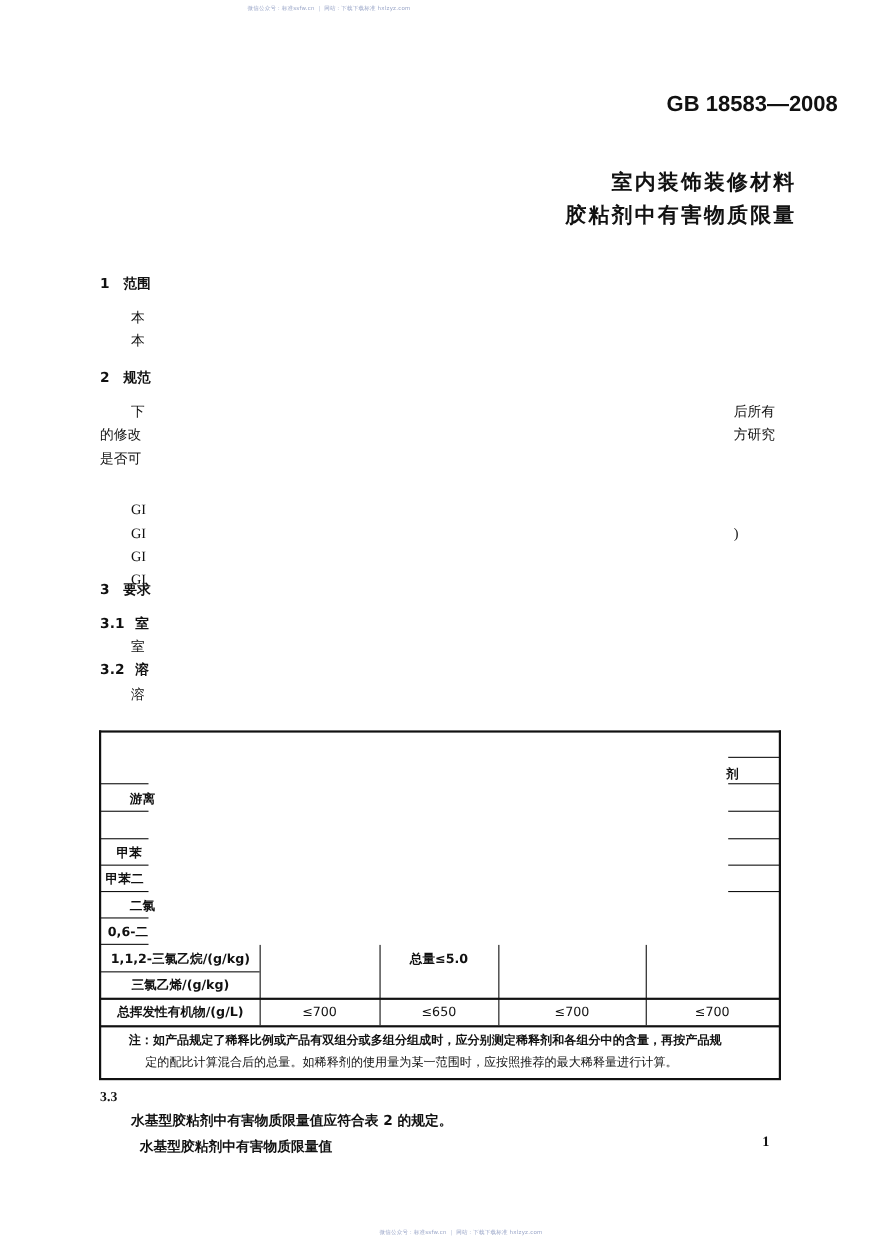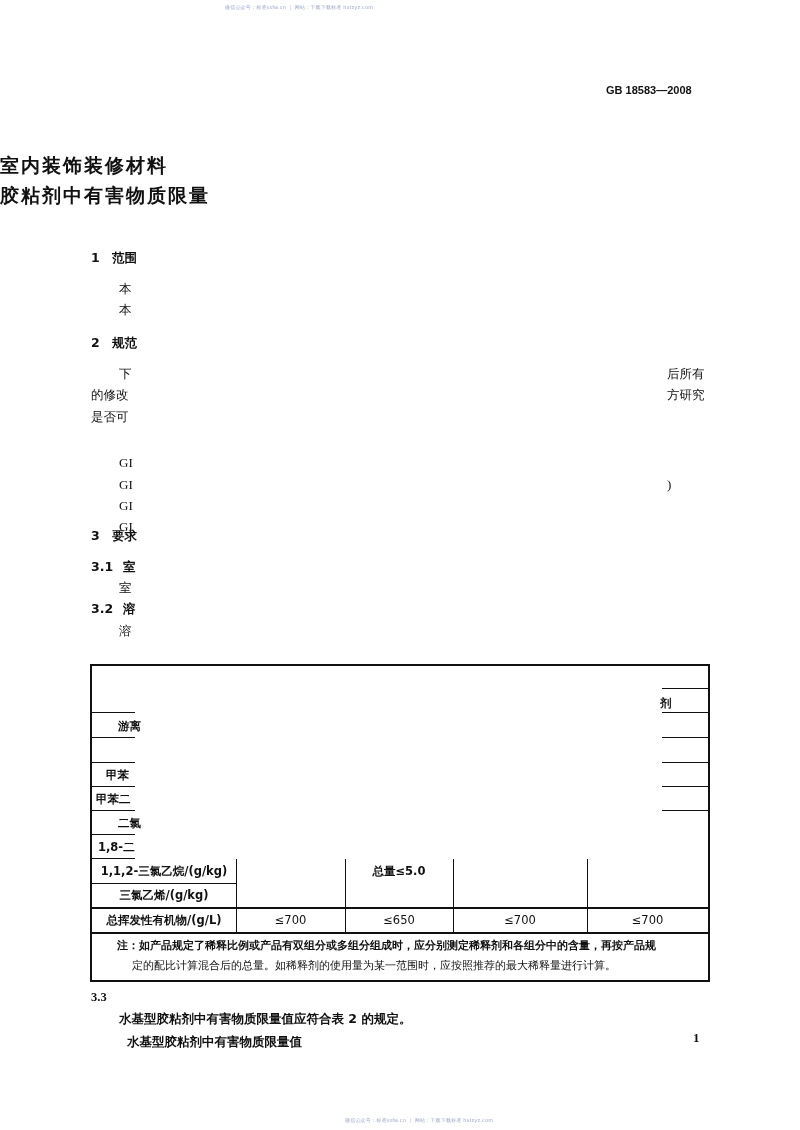--- a/index.html
+++ b/index.html
@@ -1,21 +1,21 @@
 <!DOCTYPE html>
 <html><head>
 <meta charset="utf-8">
 <style>
   html, body { margin:0; padding:0; background:#fff; }
   body { width:800px; height:1130px; position:relative; overflow:hidden;
          font-family: "DejaVu Sans", "Liberation Sans", sans-serif; color:#111; }
   .abs { position:absolute; white-space:nowrap; }
   .wm { color:#9aa6c8; font-size:5px; letter-spacing:0.2px; }
-  .std { font-family:"Liberation Sans", sans-serif; font-weight:bold; font-size:11px; }
-  .title { font-weight:bold; font-size:19px; letter-spacing:2px; left:0; width:724px; text-align:left; }
+  .std { font-family:"Liberation Sans", sans-serif; font-weight:bold; font-size:20px; }
+  .title { font-weight:bold; font-size:19px; letter-spacing:2px; left:0; width:724px; text-align:right; }
   .h { font-weight:bold; font-size:12.5px; }
   .p { font-size:12.5px; }
   .serif { font-family:"Liberation Serif", serif; font-size:13px;margin-top:24px; }
   .line { position:absolute; background:#111; }
   .cell { position:absolute; font-size:11.5px; font-weight:bold; text-align:center; }
 </style>
 </head>
 <body>
 
 <div class="abs wm" style="left:225px; top:4px;">微信公众号：标准ssfw.cn ｜ 网站：下载下载标准 hxlzyz.com</div>
@@ -81,21 +81,21 @@
   <div class="line" style="left:236px; top:859px; width:1px; height:73px;"></div>
   <div class="line" style="left:345px; top:859px; width:1px; height:73px;"></div>
   <div class="line" style="left:453px; top:859px; width:1px; height:73px;"></div>
   <div class="line" style="left:587px; top:859px; width:1px; height:73px;"></div>
 
   <div class="cell" style="left:660px; top:696px; width:30px; text-align:left;">剂</div>
   <div class="cell" style="left:118px; top:719px; text-align:left;">游离</div>
   <div class="cell" style="left:106px; top:768px; text-align:left;">甲苯</div>
   <div class="cell" style="left:96px; top:792px; text-align:right;">甲苯二</div>
   <div class="cell" style="left:118px; top:816px; text-align:left;">二氯</div>
-  <div class="cell" style="left:98px; top:840px; text-align:left;">1,8-二</div>
+  <div class="cell" style="left:98px; top:840px; text-align:left;">0,6-二</div>
   <div class="cell" style="left:92px; top:864px; width:144px;">1,1,2-三氯乙烷/(g/kg)</div>
   <div class="cell" style="left:92px; top:888px; width:144px;">三氯乙烯/(g/kg)</div>
   <div class="cell" style="left:345px; top:864px; width:108px;">总量≤5.0</div>
   <div class="cell" style="left:92px; top:913px; width:144px;">总挥发性有机物/(g/L)</div>
   <div class="cell" style="left:236px; top:913px; width:109px; font-weight:normal;">≤700</div>
   <div class="cell" style="left:345px; top:913px; width:108px; font-weight:normal;">≤650</div>
   <div class="cell" style="left:453px; top:913px; width:134px; font-weight:normal;">≤700</div>
   <div class="cell" style="left:587px; top:913px; width:121px; font-weight:normal;">≤700</div>
 
   <div class="abs" style="left:117px; top:938px; font-size:11px; font-weight:bold;">注：如产品规定了稀释比例或产品有双组分或多组分组成时，应分别测定稀释剂和各组分中的含量，再按产品规</div>

